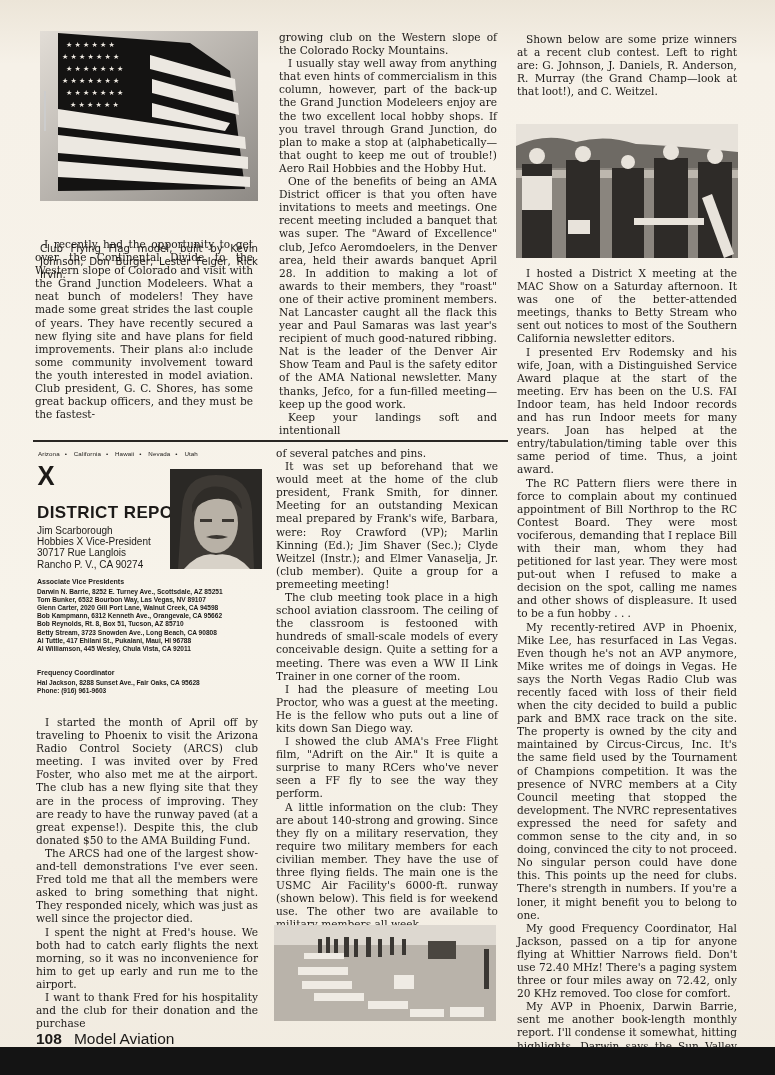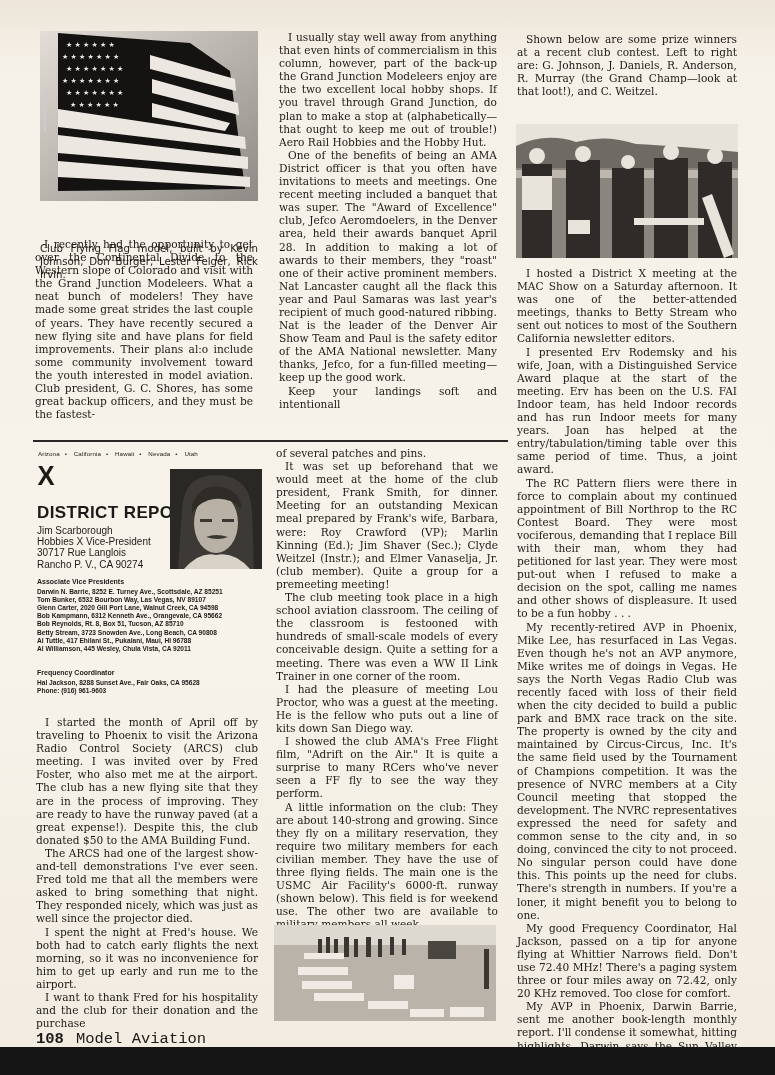--- a/index.html
+++ b/index.html
@@ -17,21 +17,21 @@
     .sans{font-family:"Liberation Sans","DejaVu Sans",sans-serif;}
     .states{position:absolute;left:38px;top:450px;font-size:6.2px;letter-spacing:.1px;}
     .states span.dot{margin:0 5px;}
     .bigx{position:absolute;left:37px;top:463px;font-size:27px;font-weight:bold;line-height:26px;transform:scaleX(0.95);}
     .dtitle{position:absolute;left:37px;top:503px;font-size:17px;font-weight:bold;letter-spacing:.4px;}
     .vp{position:absolute;left:37px;top:525px;font-size:10px;line-height:11.2px;}
     .assoc{position:absolute;left:37px;top:578px;font-size:6.6px;line-height:8.1px;font-weight:bold;}
     .assoc .h{font-size:7px;margin-bottom:2px;}
     .freq{position:absolute;left:37px;top:669px;font-size:6.6px;line-height:8.1px;font-weight:bold;}
     .freq .h{font-size:7px;margin-bottom:2px;}
-    .footer{position:absolute;left:36px;top:1030px;font-size:15.5px;font-family:Liberation Mono, monospace;}
+    .footer{position:absolute;left:36px;top:1030px;font-size:15.5px;}
     .footer .num{font-weight:bold;margin-right:12px;}
     .portrait{position:absolute;left:170px;top:469px;width:92px;height:100px;background:#2b2926;overflow:hidden;}
   </style>
 </head>
 <body>
 
 <div class="page">
 
   <div class="photo" style="left:40px;top:31px;width:218px;height:170px;background:#1d1c1b;">
     <svg width="218" height="170" viewBox="0 0 218 170">
@@ -63,20 +63,21 @@
       <rect x="4" y="60" width="2" height="40" fill="#ccc"></rect>
     </svg>
   </div>
   <div class="caption col" style="left:40px;top:206px;width:218px;">Club Flying Flag model, built by Kevin Johnson, Don Burger, Lester Felger, Rick Irvin.</div>
 
   <div class="col" style="left:35px;top:238px;width:218px;">
     <p>I recently had the opportunity to get over the Continental Divide to the Western slope of Colorado and visit with the Grand Junction Modeleers. What a neat bunch of modelers! They have made some great strides the last couple of years. They have recently secured a new flying site and have plans for field improvements. Their plans al:o include some community involvement toward the youth interested in model aviation. Club president, G. C. Shores, has some great backup officers, and they must be the fastest-</p>
   </div>
 
   <div class="col" style="left:279px;top:31px;width:218px;">
+    <p class="noindent">growing club on the Western slope of the Colorado Rocky Mountains.</p>
     <p>I usually stay well away from anything that even hints of commercialism in this column, however, part of the back-up the Grand Junction Modeleers enjoy are the two excellent local hobby shops. If you travel through Grand Junction, do plan to make a stop at (alphabetically—that ought to keep me out of trouble!) Aero Rail Hobbies and the Hobby Hut.</p>
     <p>One of the benefits of being an AMA District officer is that you often have invitations to meets and meetings. One recent meeting included a banquet that was super. The "Award of Excellence" club, Jefco Aeromdoelers, in the Denver area, held their awards banquet April 28. In addition to making a lot of awards to their members, they "roast" one of their active prominent members. Nat Lancaster caught all the flack this year and Paul Samaras was last year's recipient of much good-natured ribbing. Nat is the leader of the Denver Air Show Team and Paul is the safety editor of the AMA National newsletter. Many thanks, Jefco, for a fun-filled meeting—keep up the good work.</p>
     <p>Keep your landings soft and intentionall</p>
   </div>
 
   <div class="col" style="left:517px;top:33px;width:220px;">
     <p>Shown below are some prize winners at a recent club contest. Left to right are: G. Johnson, J. Daniels, R. Anderson, R. Murray (the Grand Champ—look at that loot!), and C. Weitzel.</p>
   </div>
 
   <div class="photo" style="left:516px;top:124px;width:222px;height:134px;">

